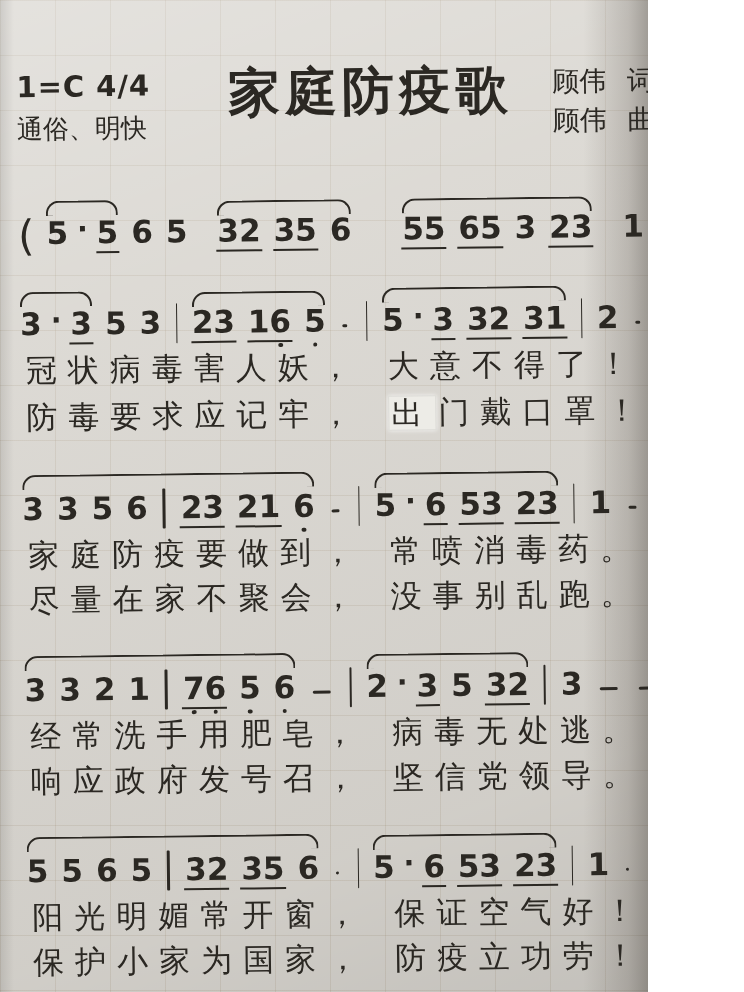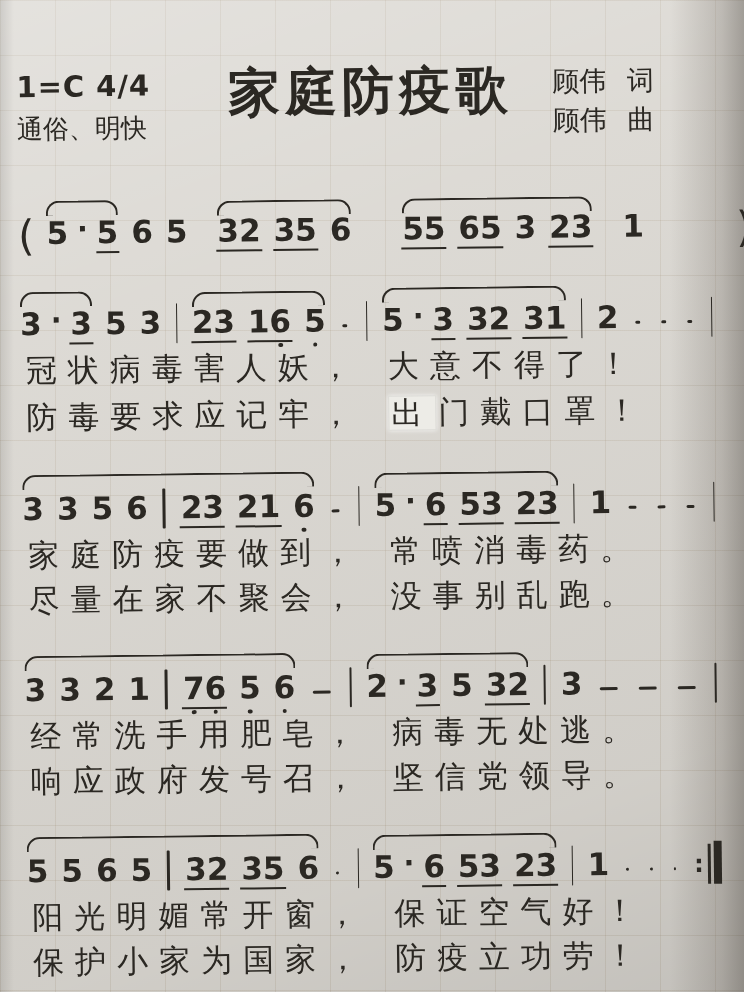--- a/index.html
+++ b/index.html
@@ -6,21 +6,21 @@
     --ink:#2b2823;
     --paper:#d9d6d0;
   }
   html,body{margin:0;padding:0;}
   body{
     width:744px;height:992px;overflow:hidden;
     font-family:"DejaVu Sans", sans-serif;
     color:var(--ink);
   }
   .page{
-    position:relative;width:744px;height:992px;overflow:hidden;
+    position:relative;width:648px;height:992px;overflow:hidden;
     background-color:var(--paper);
     background-image:
       linear-gradient(to right, rgba(0,0,0,0.10) 0, rgba(0,0,0,0) 14px),
       linear-gradient(to right, rgba(0,0,0,0) 90%, rgba(72,64,56,0.22) 97%, rgba(60,54,47,0.38) 100%),
       linear-gradient(160deg, rgba(255,255,255,0.30) 0%, rgba(255,255,255,0.10) 28%, rgba(0,0,0,0.04) 80%, rgba(0,0,0,0.10) 100%),
       repeating-linear-gradient(to right, rgba(150,130,100,0.16) 0 1px, rgba(0,0,0,0) 1px 55px),
       repeating-linear-gradient(to bottom, rgba(150,130,100,0.16) 0 1px, rgba(0,0,0,0) 1px 55px);
   }
   .content{
     position:absolute;left:16px;top:58px;width:696px;

